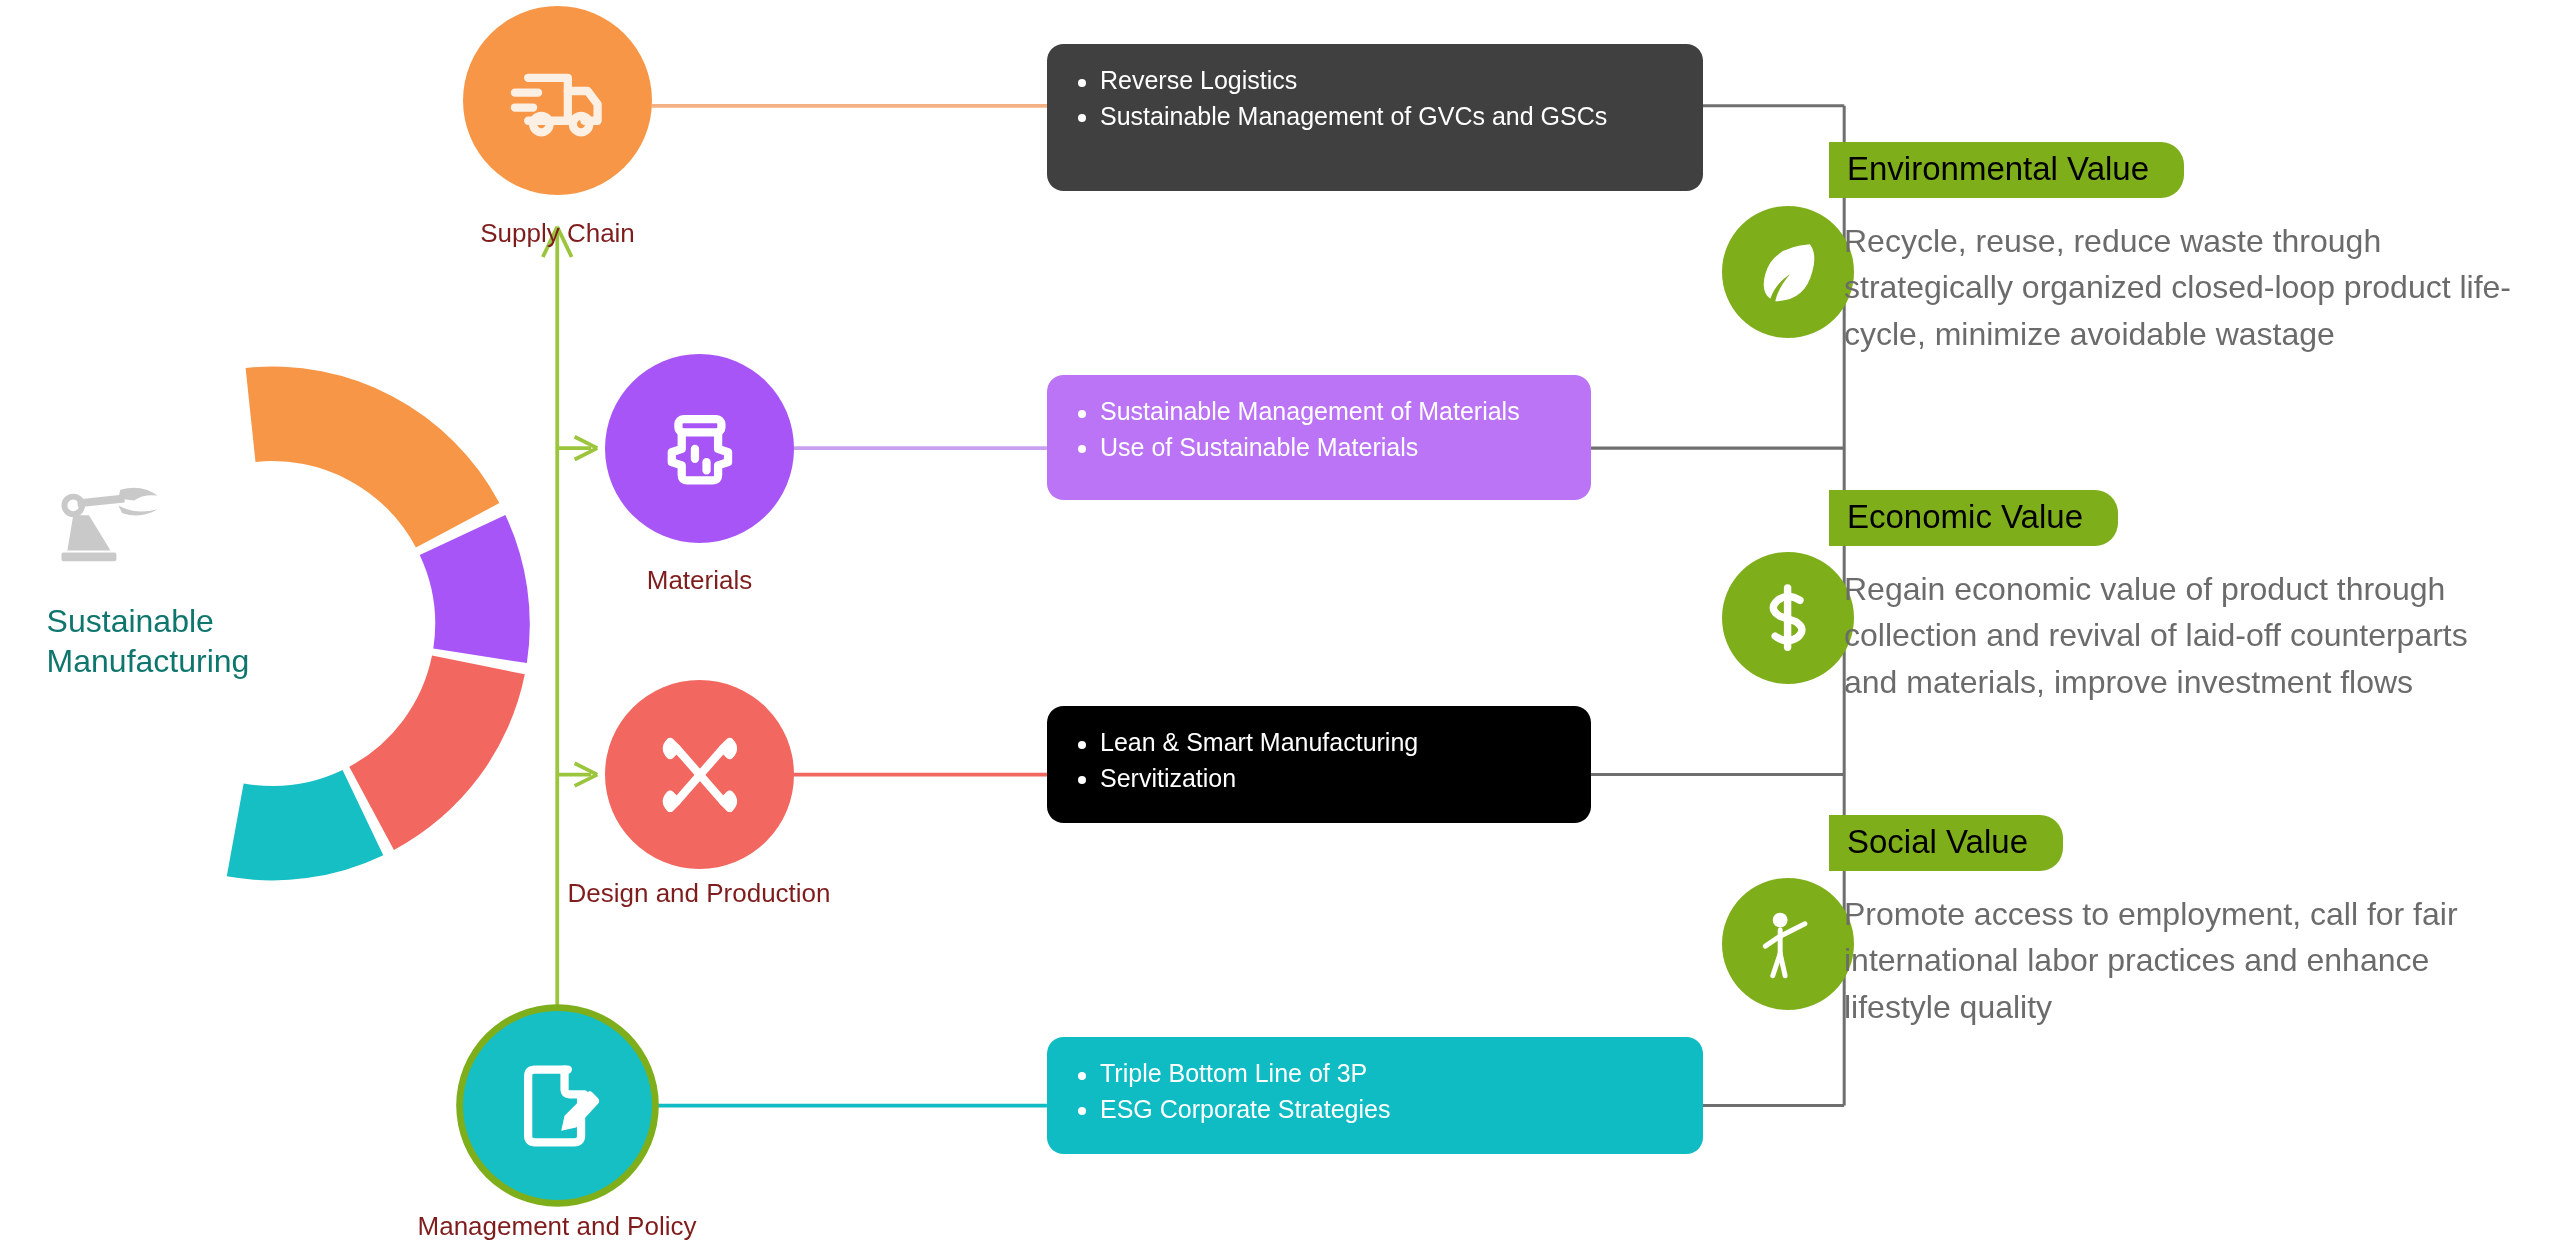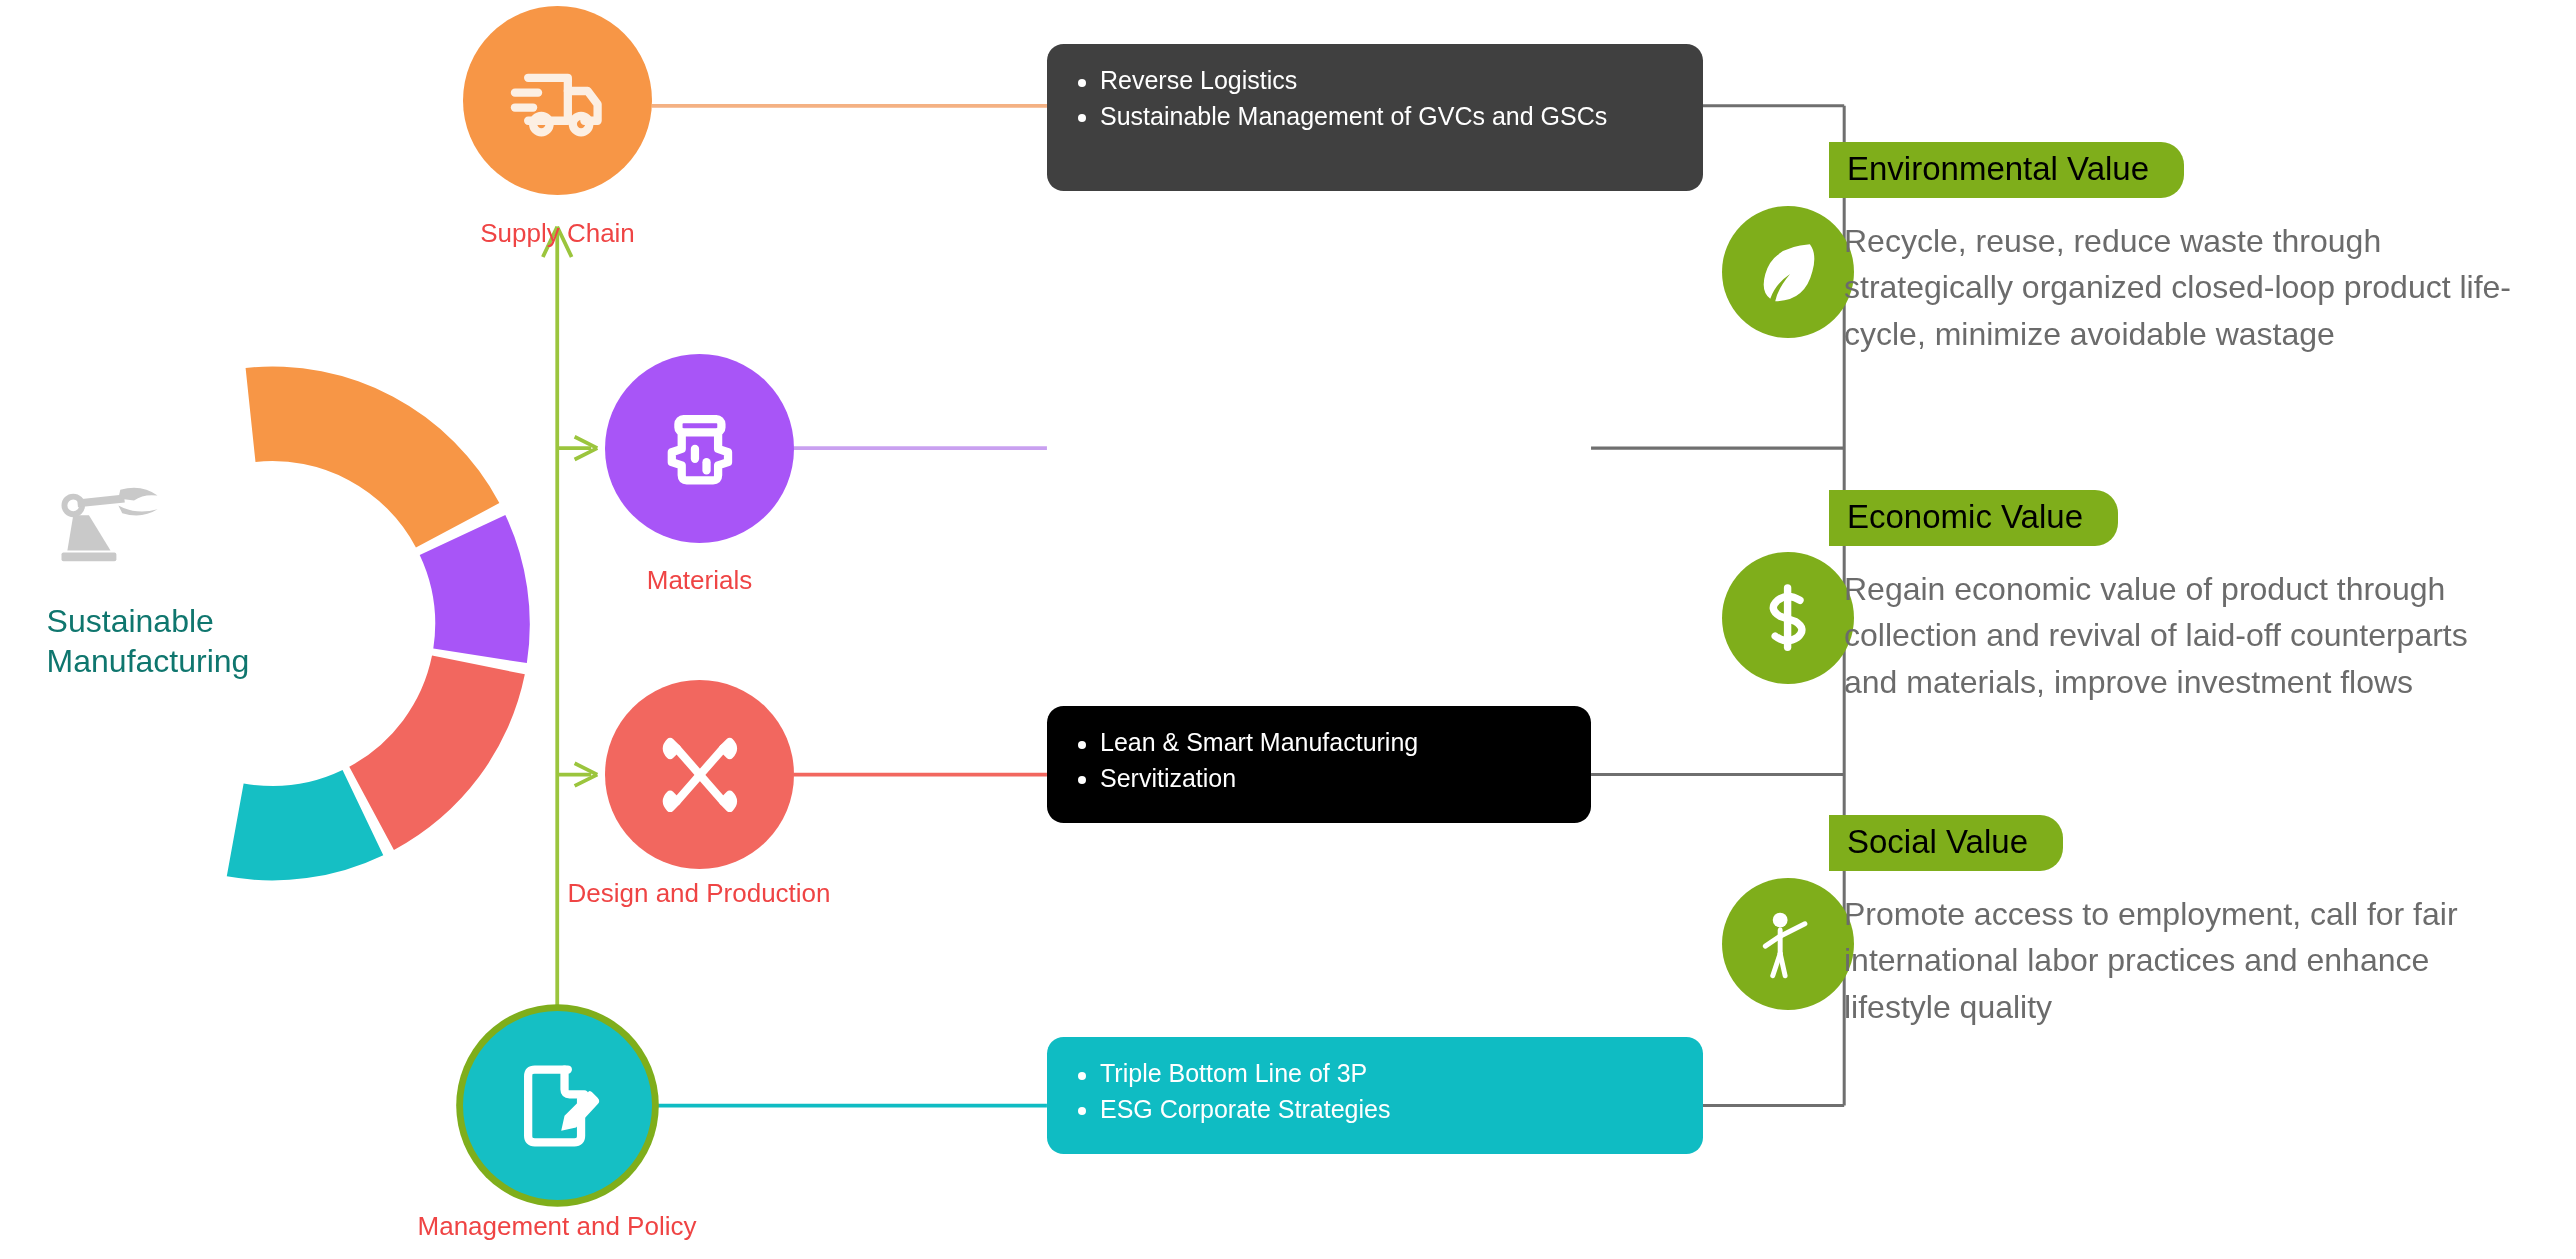--- a/index.html
+++ b/index.html
@@ -12,21 +12,21 @@
   .robot-icon{position:absolute;left:42px;top:325px;width:121px;height:98px;}
   .center-label{position:absolute;left:39px;top:450px;width:249px;
     font-size:32px;line-height:1.25;color:#0f766e;font-family:"Liberation Sans",sans-serif;}
 
   
   .links{position:absolute;left:0;top:0;width:2576px;height:1259px;}
 
   
   .node{position:absolute;border-radius:50%;display:flex;align-items:center;justify-content:center;}
   .node-icon{width:56%;height:56%;}
-  .node-label{position:absolute;font-size:26px;color:#ef4444;white-space:nowrap;
+  .node-label{position:absolute;font-size:26px;color:#7f1d1d;white-space:nowrap;
      font-family:"Liberation Sans",sans-serif;}
 
   #node-supply   {left:463px;top:6px;  width:189px;height:189px;background:#F79646;}
   #lbl-supply    {left:463px;top:218px;width:189px;text-align:center;}
   #node-materials{left:605px;top:354px;width:189px;height:189px;background:#A855F7;}
   #lbl-materials {left:605px;top:565px;width:189px;text-align:center;}
   #node-design   {left:605px;top:680px;width:189px;height:189px;background:#F2675F;}
   #lbl-design    {left:563px;top:878px;width:272px;text-align:center;}
   #node-mgmt     {left:463px;top:1011px;width:189px;height:189px;background:#15BFC4;
       box-shadow:0 0 0 6.8px #7FAE1B;}
@@ -169,20 +169,26 @@
     </svg>
   </div>
   <div class="node-label" id="lbl-mgmt">Management and Policy</div>
 
   <div class="card" id="card-supply">
     <ul>
       <li>Reverse Logistics</li>
       <li>Sustainable Management of GVCs and GSCs</li>
     </ul>
   </div>
+  <div class="card" id="card-materials">
+    <ul>
+      <li>Sustainable Management of Materials</li>
+      <li>Use of Sustainable Materials</li>
+    </ul>
+  </div>
   <div class="card" id="card-design">
     <ul>
       <li>Lean &amp; Smart Manufacturing</li>
       <li>Servitization</li>
     </ul>
   </div>
   <div class="card" id="card-mgmt">
     <ul>
       <li>Triple Bottom Line of 3P</li>
       <li>ESG Corporate Strategies</li>

